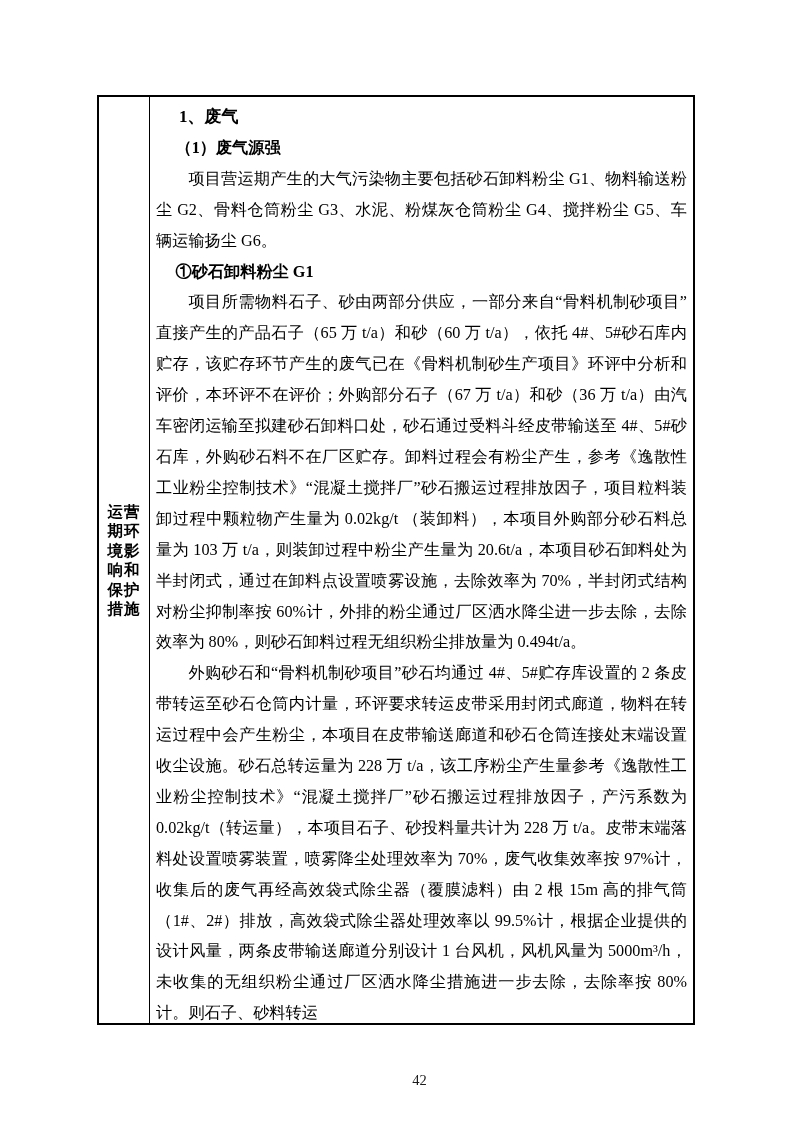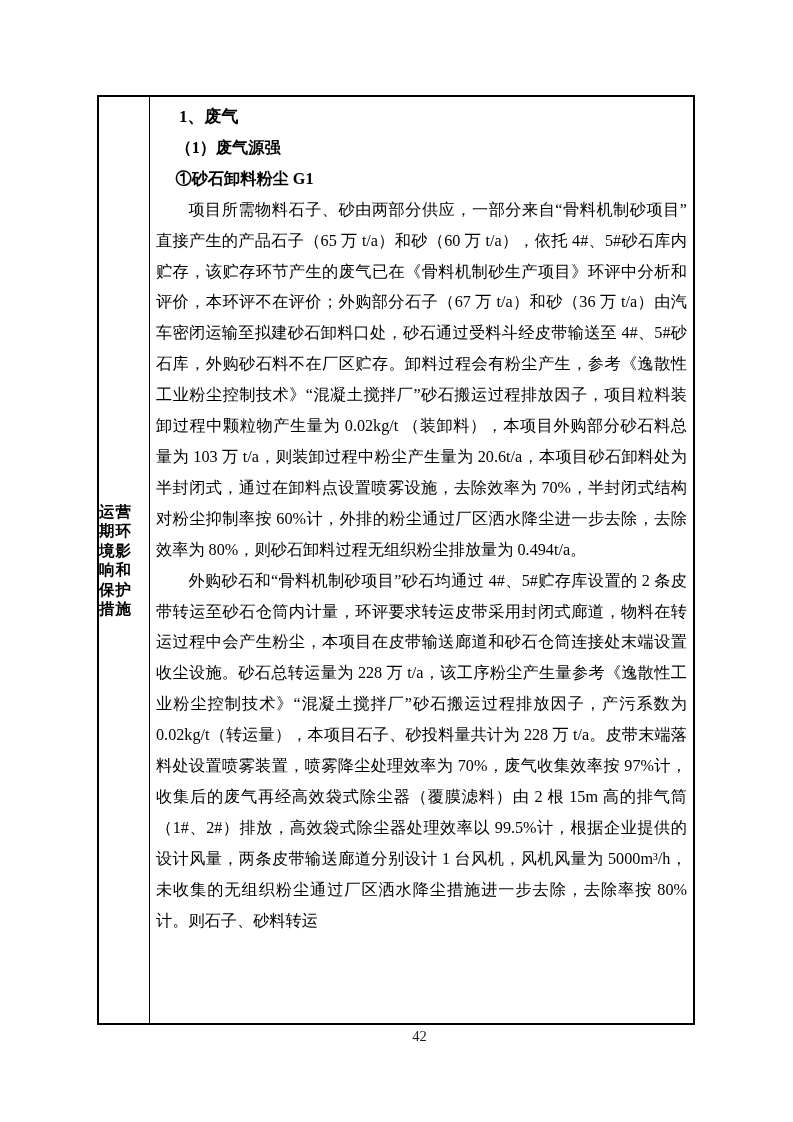--- a/index.html
+++ b/index.html
@@ -28,21 +28,21 @@
     background: #ffffff;
     overflow: hidden;
   }
   .row-header-cell {
     width: 51px;
     min-width: 51px;
     box-sizing: border-box;
     border-right: 1.5px solid #000000;
     display: flex;
     align-items: center;
-    justify-content: flex-start;
+    justify-content: center;
   }
   .row-header-label {
     font-weight: 700;
     font-size: 15.5px;
     line-height: 19.5px;
     text-align: center;
     letter-spacing: 1px;
   }
   .content-cell {
     flex: 1;
@@ -63,21 +63,21 @@
     text-indent: 1.2em;
     font-weight: bold;
   }
   .block-para {
     text-indent: 2em;
   }
   .page-number {
     position: absolute;
     left: 0;
     right: 0;
-    top: 1028px;
+    top: 1072px;
     text-align: center;
     font-size: 14.5px;
     color: #1a1a1a;
     margin-left: 46px;
   }
 </style>
 </head>
 <body>
 
 <div class="page">
@@ -91,20 +91,21 @@
         <div>境影</div>
         <div>响和</div>
         <div>保护</div>
         <div>措施</div>
       </div>
     </div>
 
     <div class="content-cell">
       <div class="block-title">1、废气</div>
       <div class="block-heading">（1）废气源强</div>
+      <div class="block-para">项目营运期产生的大气污染物主要包括砂石卸料粉尘 G1、物料输送粉尘 G2、骨料仓筒粉尘 G3、水泥、粉煤灰仓筒粉尘 G4、搅拌粉尘 G5、车辆运输扬尘 G6。</div>
       <div class="block-heading">①砂石卸料粉尘 G1</div>
       <div class="block-para">项目所需物料石子、砂由两部分供应，一部分来自“骨料机制砂项目”直接产生的产品石子（65 万 t/a）和砂（60 万 t/a），依托 4#、5#砂石库内贮存，该贮存环节产生的废气已在《骨料机制砂生产项目》环评中分析和评价，本环评不在评价；外购部分石子（67 万 t/a）和砂（36 万 t/a）由汽车密闭运输至拟建砂石卸料口处，砂石通过受料斗经皮带输送至 4#、5#砂石库，外购砂石料不在厂区贮存。卸料过程会有粉尘产生，参考《逸散性工业粉尘控制技术》“混凝土搅拌厂”砂石搬运过程排放因子，项目粒料装卸过程中颗粒物产生量为 0.02kg/t （装卸料），本项目外购部分砂石料总量为 103 万 t/a，则装卸过程中粉尘产生量为 20.6t/a，本项目砂石卸料处为半封闭式，通过在卸料点设置喷雾设施，去除效率为 70%，半封闭式结构对粉尘抑制率按 60%计，外排的粉尘通过厂区洒水降尘进一步去除，去除效率为 80%，则砂石卸料过程无组织粉尘排放量为 0.494t/a。</div>
       <div class="block-para">外购砂石和“骨料机制砂项目”砂石均通过 4#、5#贮存库设置的 2 条皮带转运至砂石仓筒内计量，环评要求转运皮带采用封闭式廊道，物料在转运过程中会产生粉尘，本项目在皮带输送廊道和砂石仓筒连接处末端设置收尘设施。砂石总转运量为 228 万 t/a，该工序粉尘产生量参考《逸散性工业粉尘控制技术》“混凝土搅拌厂”砂石搬运过程排放因子，产污系数为 0.02kg/t（转运量），本项目石子、砂投料量共计为 228 万 t/a。皮带末端落料处设置喷雾装置，喷雾降尘处理效率为 70%，废气收集效率按 97%计，收集后的废气再经高效袋式除尘器（覆膜滤料）由 2 根 15m 高的排气筒（1#、2#）排放，高效袋式除尘器处理效率以 99.5%计，根据企业提供的设计风量，两条皮带输送廊道分别设计 1 台风机，风机风量为 5000m³/h，未收集的无组织粉尘通过厂区洒水降尘措施进一步去除，去除率按 80%计。则石子、砂料转运</div>
     </div>
 
   </div>
 
   <div class="page-number">42</div>
 
 </div>

